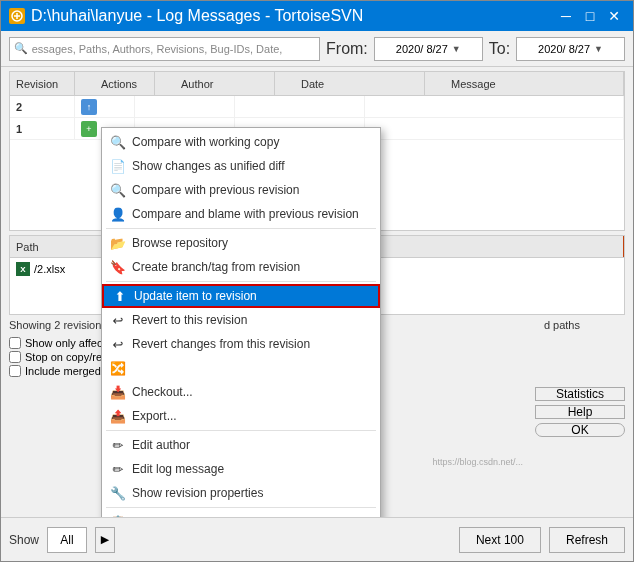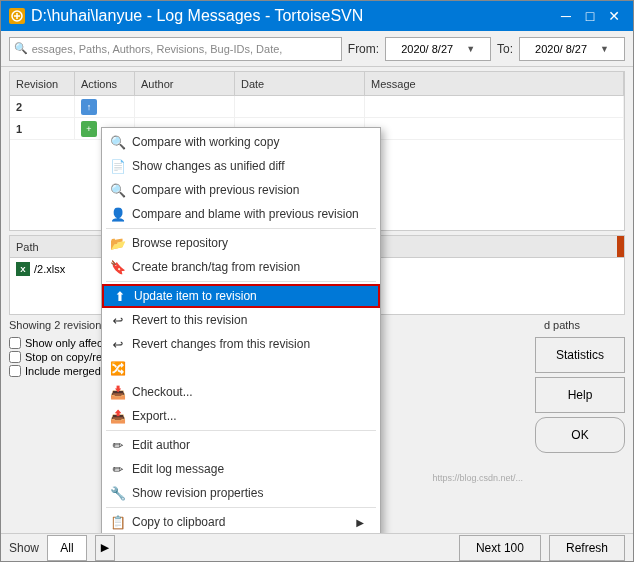--- a/index.html
+++ b/index.html
@@ -94,34 +94,33 @@
       display: flex;
       align-items: center;
     }
 
     .search-icon {
       color: #888;
       margin-right: 4px;
     }
 
     .from-label, .to-label {
-      font-size: 12px;
+      font-size: 16px;
       color: #333;
     }
 
     .date-picker {
       height: 24px;
       border: 1px solid #aaa;
       background: white;
-      padding: 0 15px;
+      padding: 0 21px;
       font-size: 11px;
       display: flex;
       align-items: center;
       min-width: 80px;
-      gap: 9px;
     }
 
     .date-picker-arrow {
       margin-left: 4px;
       font-size: 9px;
       color: #555;
     }
 
     .content-area {
       flex: 1;
@@ -139,20 +138,21 @@
       overflow: hidden;
       flex-shrink: 0;
     }
 
     .log-table-header {
       background: #e8e8e8;
       display: flex;
       border-bottom: 1px solid #ccc;
       height: 24px;
       align-items: center;
+      gap: 20px;
     }
 
     .log-col {
       padding: 0 6px;
       border-right: 1px solid #ccc;
       height: 100%;
       display: flex;
       align-items: center;
       font-weight: normal;
       color: #333;
@@ -210,21 +210,21 @@
     .bottom-table-header {
       background: #e8e8e8;
       display: flex;
       border-bottom: 1px solid #ccc;
       height: 22px;
       align-items: center;
     }
 
     .bottom-col {
       padding: 0 6px;
-      border-right: 7px solid #c2410c;
+      border-right: 1px solid #c2410c;
       height: 100%;
       display: flex;
       align-items: center;
       font-size: 11px;
       color: #333;
     }
 
     .bcol-path { width: 160px; }
     .bcol-action { flex: 1; }
 
@@ -279,21 +279,21 @@
       gap: 4px;
       font-size: 11px;
     }
 
     .checkbox-row input[type=checkbox] {
       width: 12px;
       height: 12px;
     }
 
     .bottom-bar {
-      height: 28px;
+      height: 44px;
       background: #f0f0f0;
       border-top: 1px solid #ccc;
       display: flex;
       align-items: center;
       padding: 0 8px;
       gap: 8px;
       flex-shrink: 0;
     }
 
     .btn {
@@ -404,21 +404,21 @@
     .right-buttons {
       position: absolute;
       right: 8px;
       bottom: 80px;
       display: flex;
       flex-direction: column;
       gap: 4px;
     }
 
     .right-btn {
-      height: 36px;
+      height: 14px;
       padding: 0 10px;
       background: #f0f0f0;
       border: 1px solid #aaa;
       cursor: pointer;
       font-size: 12px;
       width: 90px;
       text-align: center;
       display: flex;
       align-items: center;
       justify-content: center;

